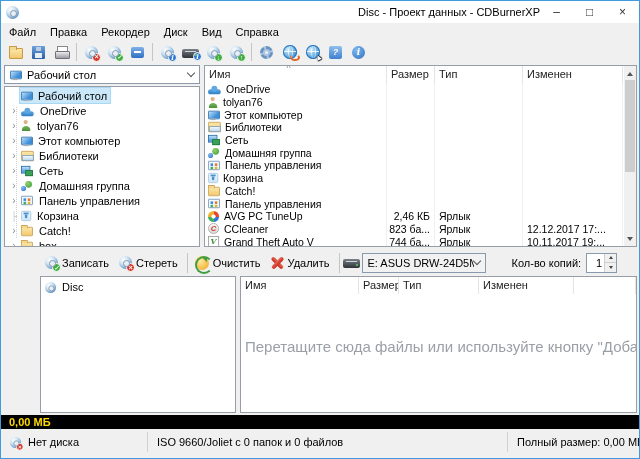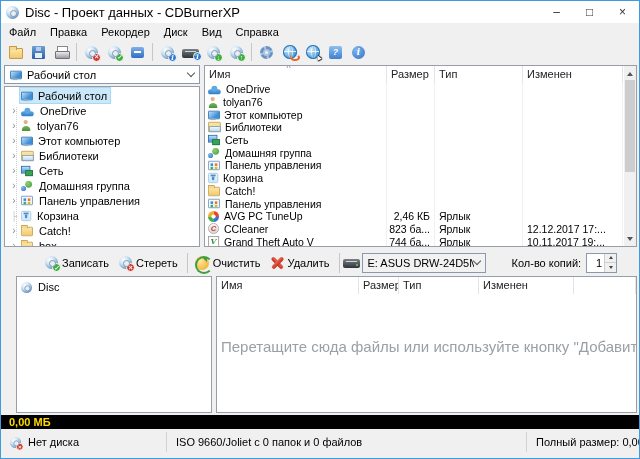--- a/index.html
+++ b/index.html
@@ -2,35 +2,35 @@
 <html><head>
 <meta charset="utf-8">
 <style>
   html,body{margin:0;padding:0;background:#d9e6f2;}
   body{width:640px;height:459px;font-family:"Liberation Sans",sans-serif;font-size:11px;color:#000;overflow:hidden;}
   *{box-sizing:border-box;}
   .window{width:640px;height:459px;border:1px solid #3f9ade;background:#f0f0f0;display:flex;flex-direction:column;}
 
   
   .titlebar{height:22px;background:#fff;display:flex;align-items:center;padding-left:5px;flex:none;}
-  .titlebar .title{margin-left:6px;flex:1;font-size:13px;white-space:nowrap;overflow:hidden;}
+  .titlebar .title{margin-left:6px;flex:1;font-size:11px;white-space:nowrap;overflow:hidden;text-align:right;}
   .wc{width:33px;height:21px;display:flex;align-items:center;justify-content:center;color:#333;font-size:12px;}
 
   
   .menubar{height:17px;display:flex;align-items:center;padding-left:1px;flex:none;}
   .mi{padding:12px 7px;line-height:16px;}
 
   
   .toolbar{height:24px;display:flex;align-items:center;padding-left:3px;flex:none;}
   .tbtn{width:23px;height:22px;display:flex;align-items:center;justify-content:center;position:relative;}
   .tsep{width:1px;height:18px;background:#c6c6c6;margin:0 3px;flex:none;}
 
   
   .panes-top{height:185px;display:flex;padding:1px 2px 2px 3px;flex:none;}
-  .panes-bottom{height:139px;display:flex;padding:0 2px 2px 15px;flex:none;}
+  .panes-bottom{height:139px;display:flex;padding:0 2px 2px 15px;flex:none;margin-left:24px;}
   .leftpane{width:196px;display:flex;flex-direction:column;flex:none;}
   .splitter{width:4px;flex:none;}
   .rightpane{flex:1;border:1px solid #979ea8;background:#fff;display:flex;flex-direction:column;position:relative;overflow:hidden;}
 
   .combo{height:19px;border:1px solid #8a99ab;background:#fff;display:flex;align-items:center;gap:4px;padding:0 5px;margin-bottom:2px;}
   .combo .cval{flex:1;}
   .chv{width:6px;height:6px;border-right:1px solid #555;border-bottom:1px solid #555;transform:rotate(45deg);margin-top:-3px;flex:none;}
 
   .tree{flex:1;border:1px solid #979ea8;background:#fff;position:relative;padding-top:1px;overflow:hidden;}
   .tree::before{content:"";position:absolute;left:11px;top:20px;bottom:8px;border-left:1px dotted #cfcfcf;}
@@ -78,21 +78,21 @@
   
   .projtree{flex:1;border:1px solid #979ea8;background:#fff;padding-top:2px;}
   .prow{height:16px;display:flex;align-items:center;gap:4px;padding-left:4px;}
   .lvhead2{display:grid;grid-template-columns:1fr 40px 80px 95px 62px;height:17px;flex:none;background:#fff;}
   .emptymsg{padding:44px 4px 0 4px;font-size:15px;color:#9aa0a6;white-space:nowrap;overflow:hidden;}
 
   
   .capacity{height:14px;background:#000;color:#ffd800;display:flex;align-items:center;padding-left:8px;font-weight:bold;flex:none;}
   .statusbar{height:26px;display:flex;align-items:center;background:#f0f0f0;flex:none;}
   .ss{height:20px;display:flex;align-items:center;gap:5px;padding:0 9px;border-right:1px solid #d2d2d2;white-space:nowrap;overflow:hidden;}
-  .ss1{width:166px;flex:none;}
+  .ss1{width:147px;flex:none;}
   .ss2{width:360px;flex:none;}
   .ss3{flex:1;border-right:none;}
 
   
   .ic{display:inline-block;position:relative;flex:none;vertical-align:middle;}
   .ic-cd{width:13px;height:13px;border-radius:50%;background:radial-gradient(circle at 35% 30%,#fff,#cfe3f2 35%,#8fb6d9 60%,#4a79ad 85%,#2f5f96);}
   .ic-cd::after{content:"";position:absolute;left:4px;top:4px;width:5px;height:5px;border-radius:50%;background:#e8eef4;border:1px solid #7f9ab5;}
   .bd{position:absolute;right:-3px;bottom:-3px;width:9px;height:9px;border-radius:50%;display:flex;align-items:center;justify-content:center;font-weight:bold;font-size:7px;line-height:1;color:#fff;border:1px solid #fff;}
   .bd-x{background:#d3392a;}.bd-x::before{content:"\00D7";margin-top:-1px;}
   .bd-ok{background:#3fae3f;}.bd-ok::before{content:"\2713";font-size:6px;}

